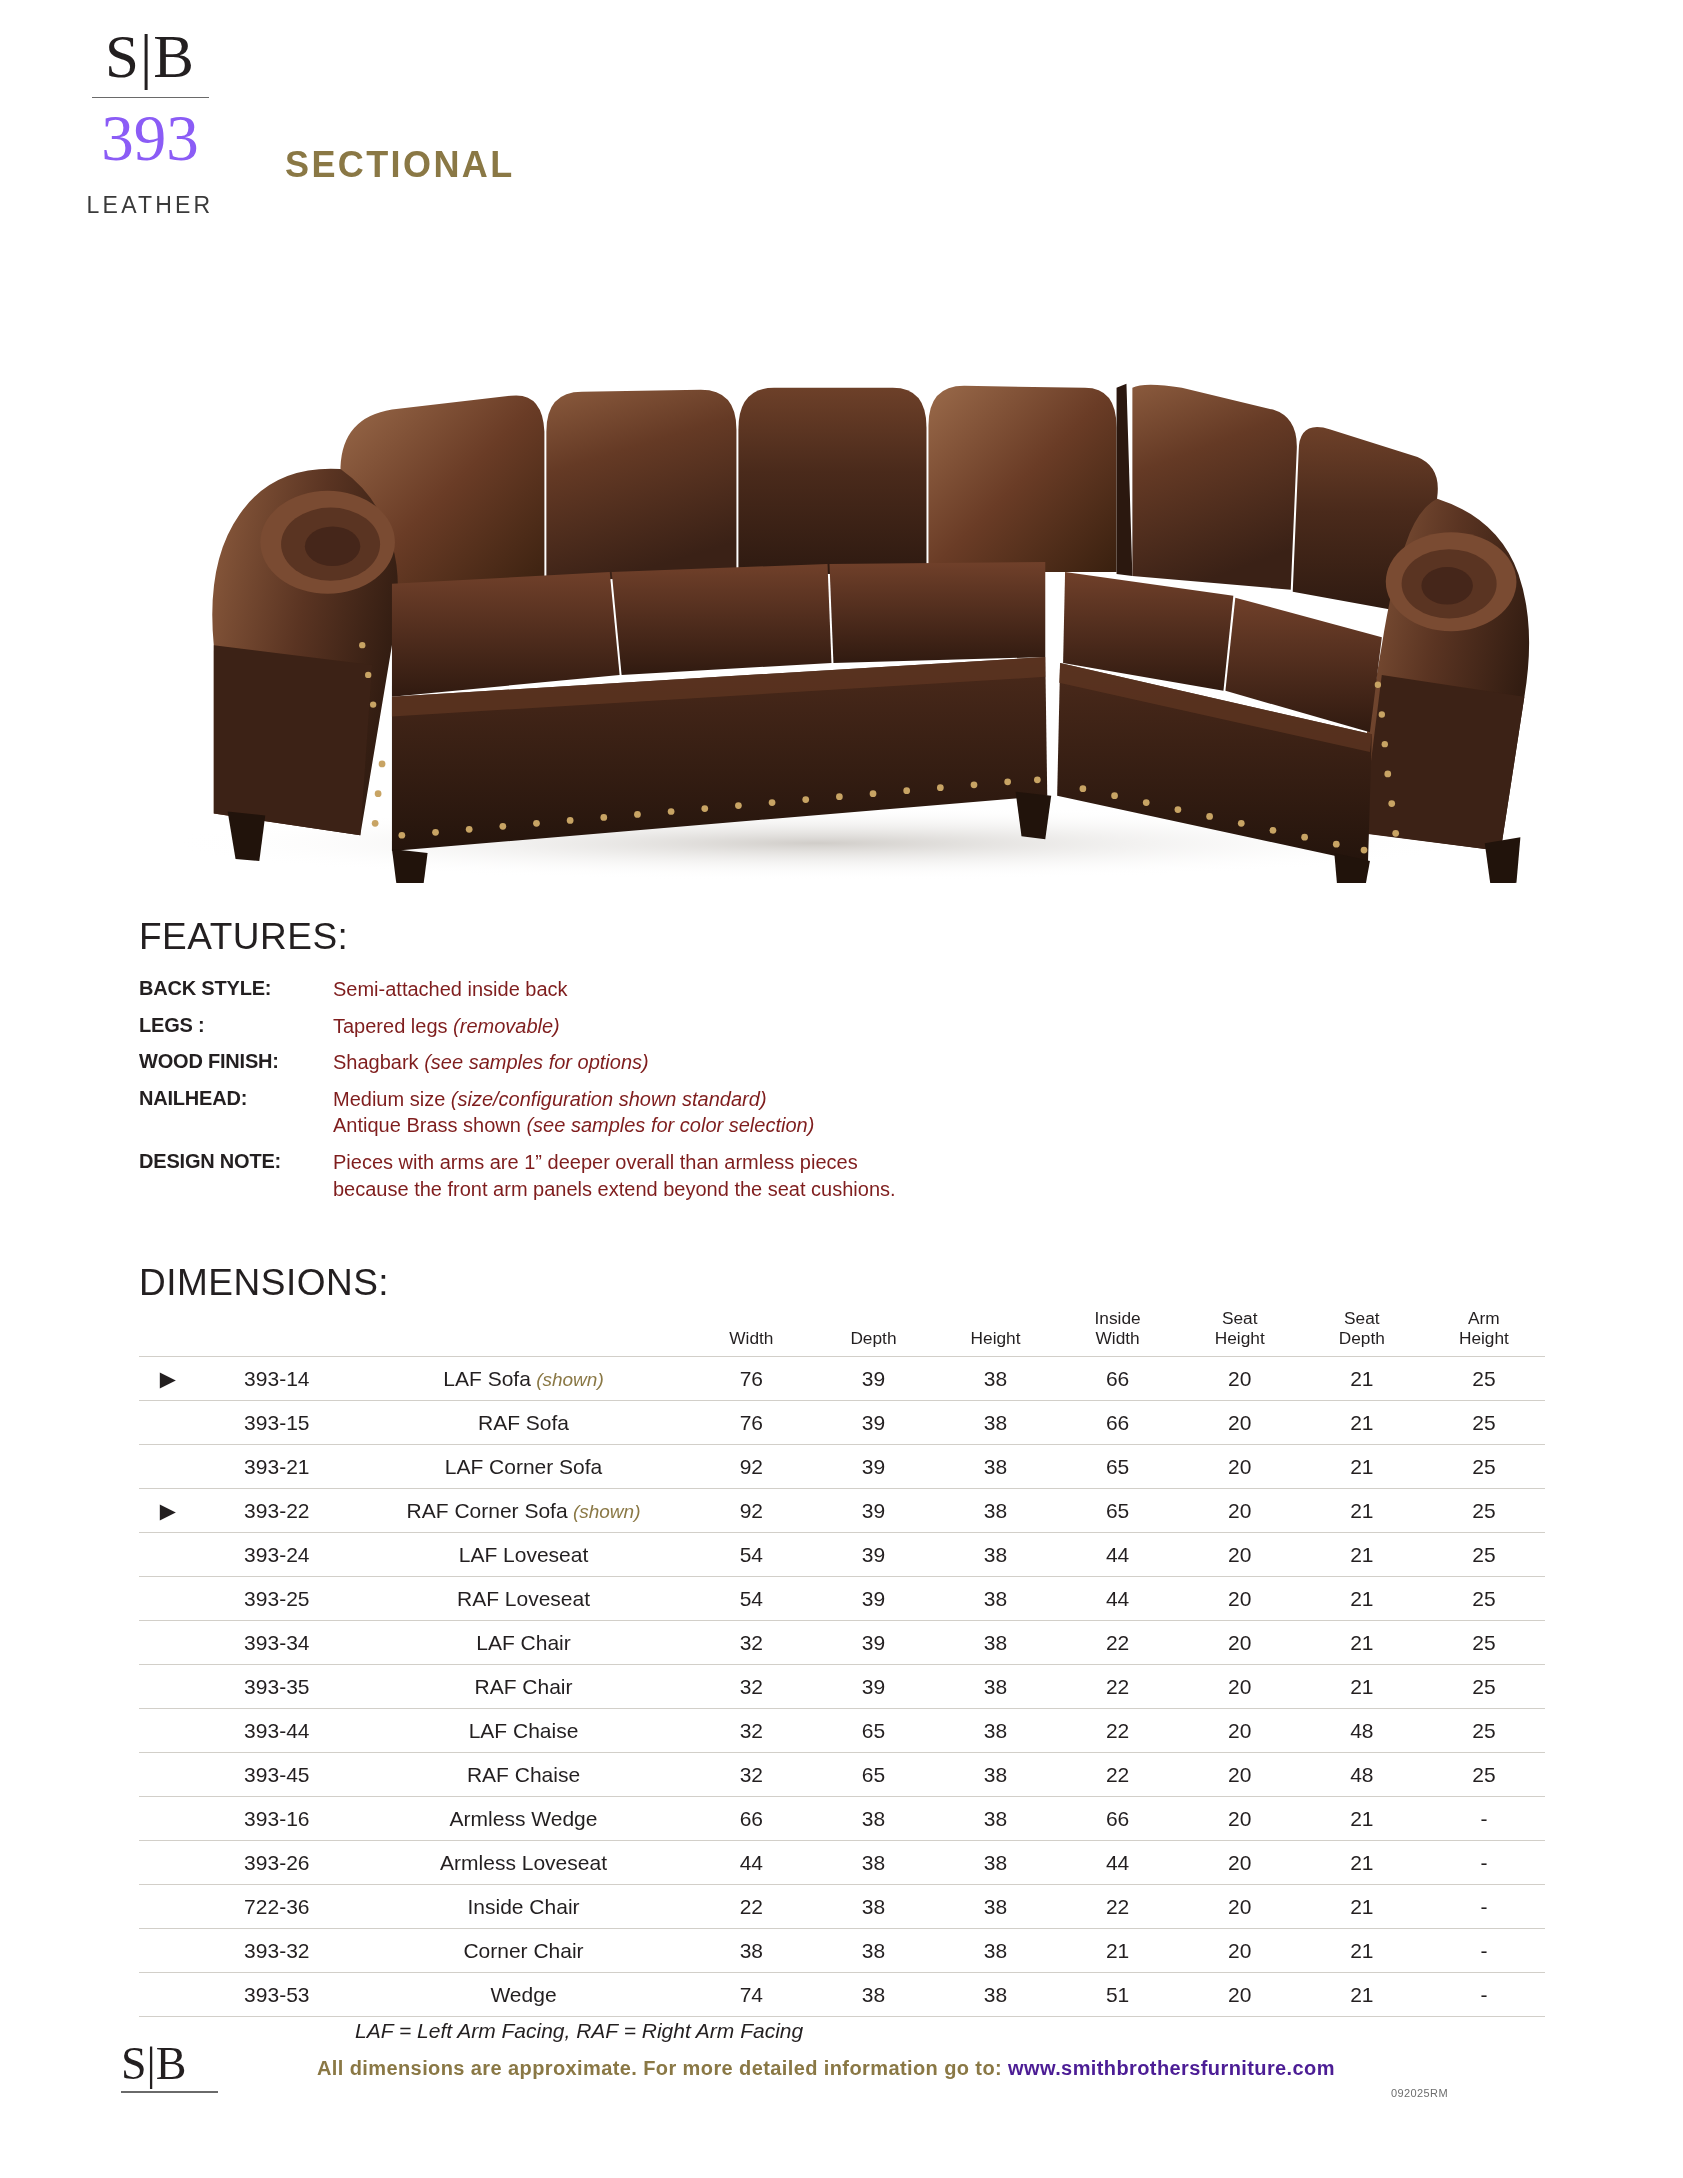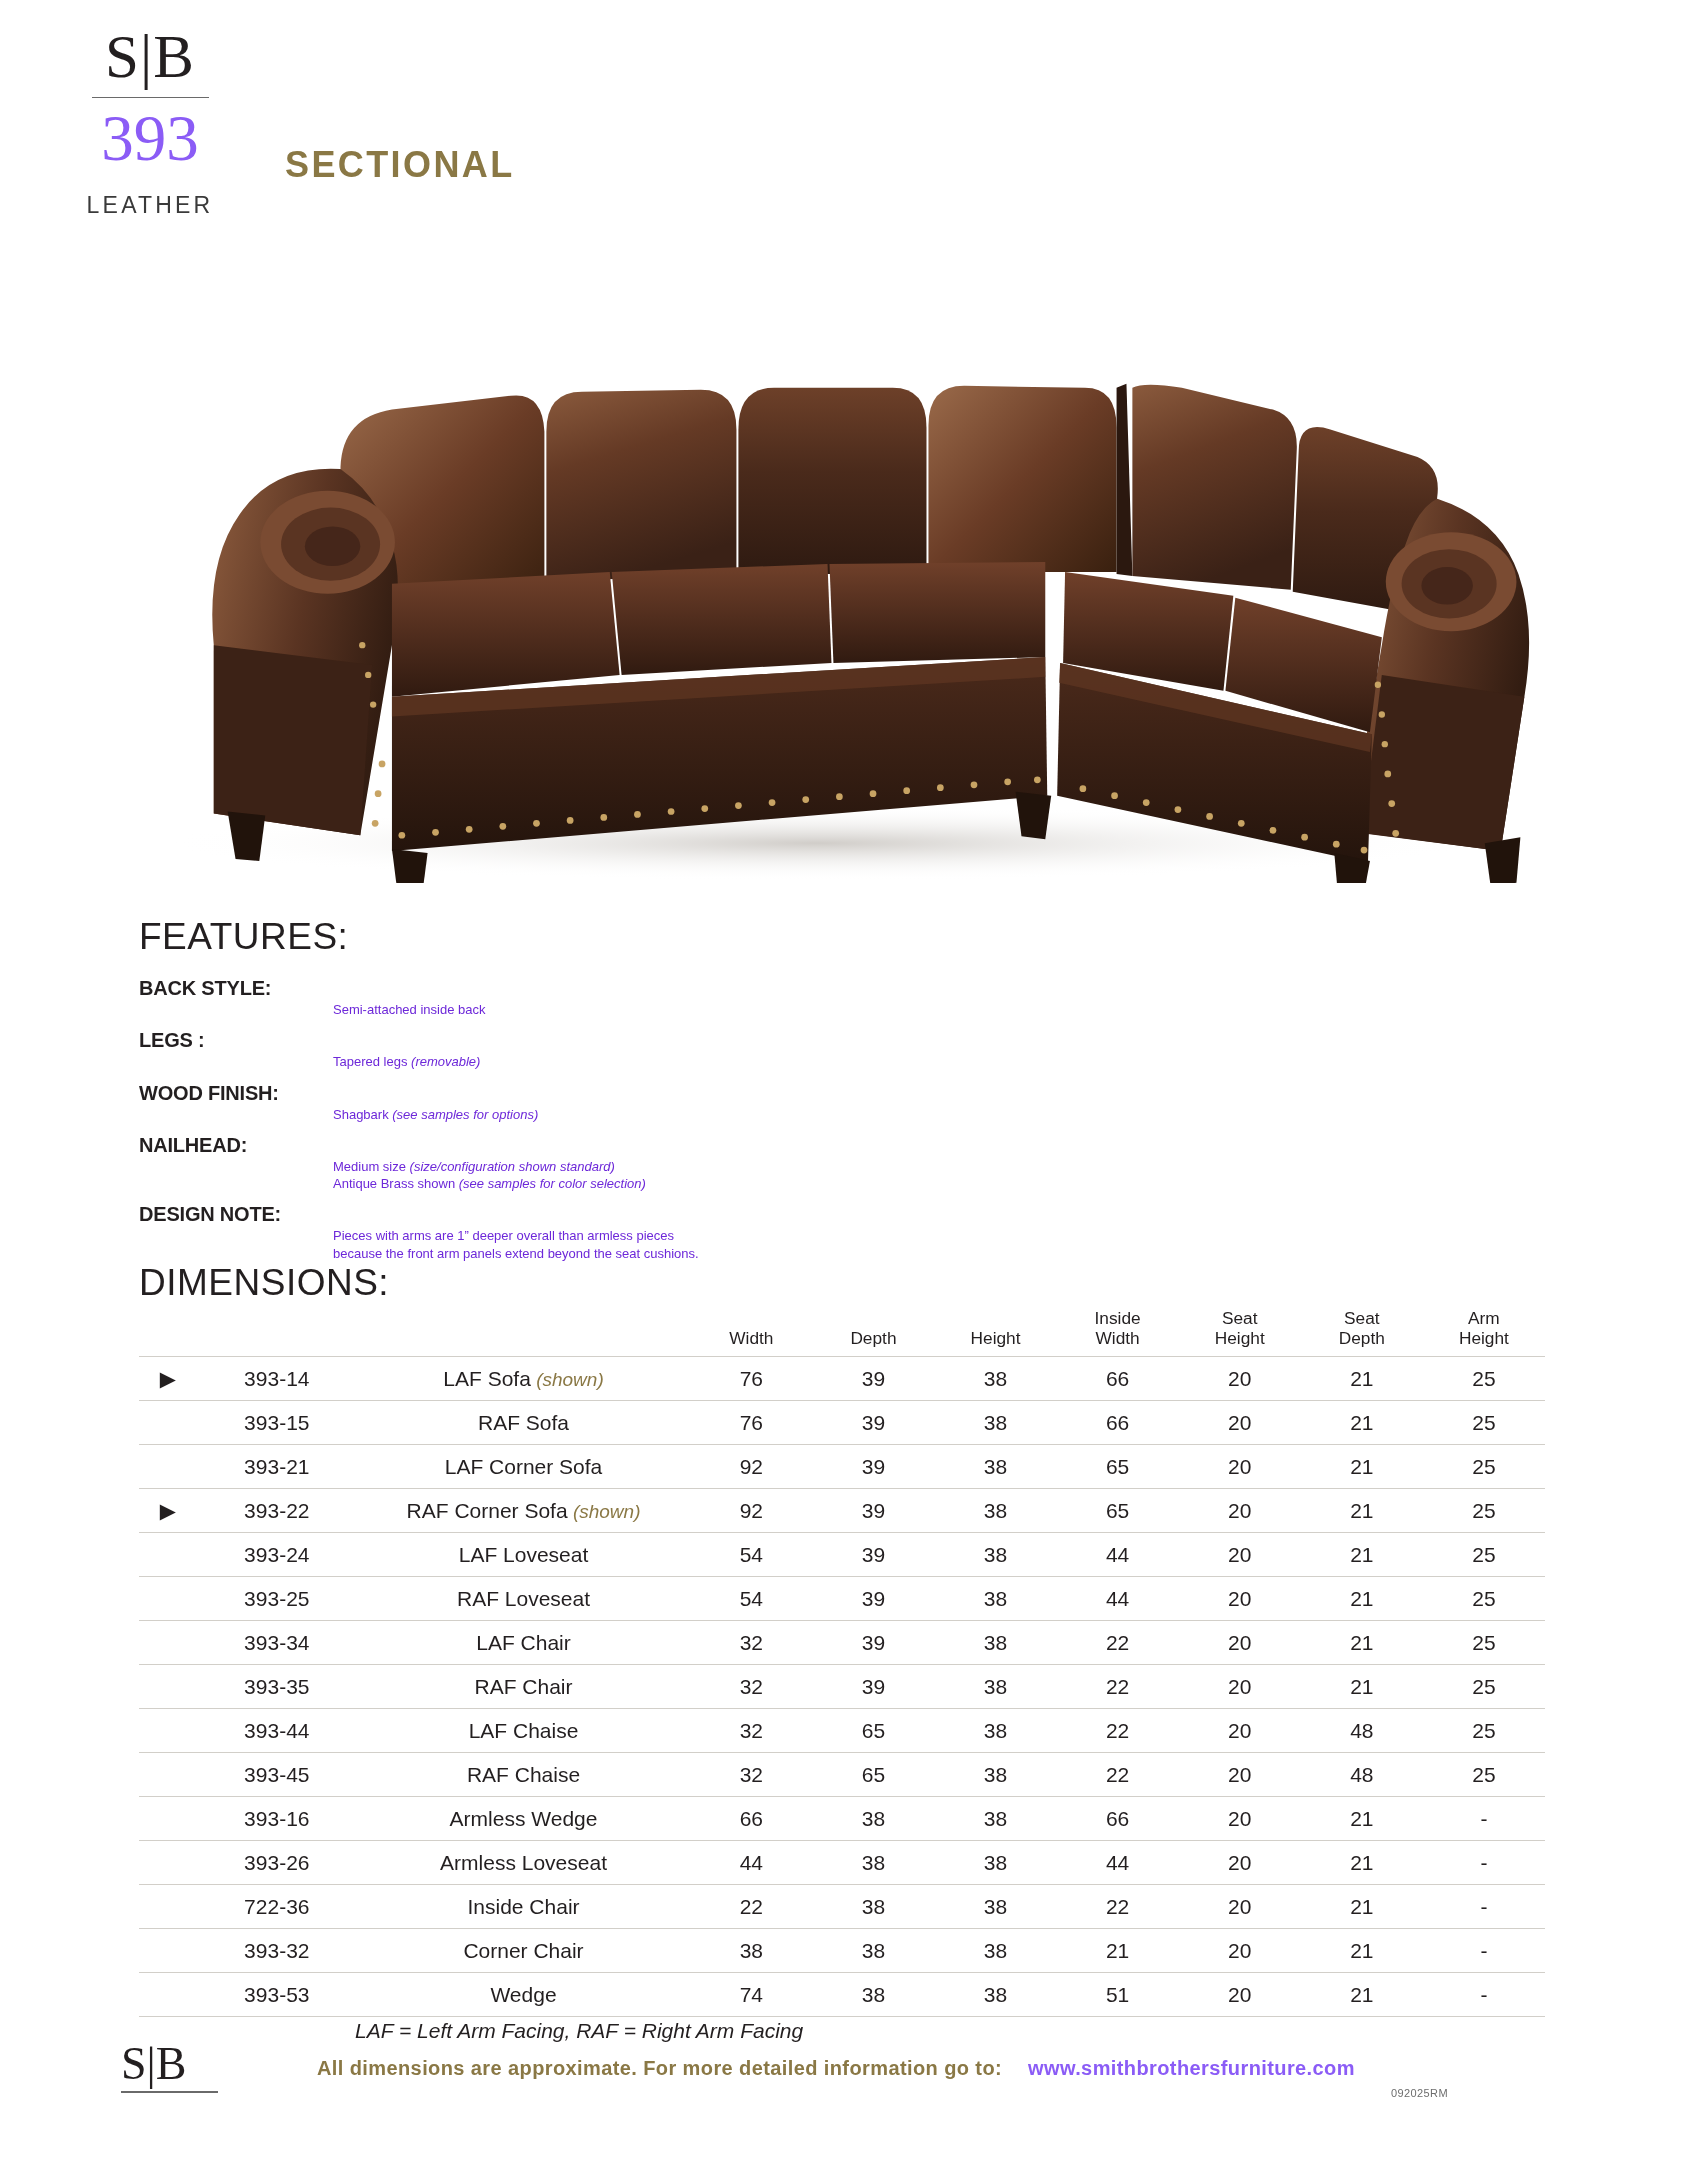--- a/index.html
+++ b/index.html
@@ -100,24 +100,23 @@
   .feat-label {
     width: 194px;
     flex: 0 0 194px;
     font-size: 20px;
     font-weight: 600;
     letter-spacing: -0.2px;
     color: #231f20;
     padding-top: 1px;
   }
   .feat-val {
-    font-size: 13px;
+    font-size: 20px;
     line-height: 1.33;
-    color: #6d28d9;
-    margin-top: 25px;
+    color: #7f1d1d;
   }
   .feat-val i { font-style: italic; }
 
   
   .dims {
     position: absolute;
     left: 139px;
     top: 1262px;
     width: 1406px;
   }
@@ -188,21 +187,21 @@
   }
   .footer-text {
     position: absolute;
     left: 317px;
     top: 2057px;
     font-size: 20px;
     letter-spacing: 0.4px;
     color: #8a7845;
     font-weight: 600;
   }
-  .footer-text .url { color: #8b5cf6; font-weight: 700; margin-left: 20px; }
+  .footer-text .url { color: #4c1d95; font-weight: 700; }
   .footer-code {
     position: absolute;
     left: 1391px;
     top: 2087px;
     font-size: 11px;
     color: #6d6d6d;
     letter-spacing: 0.4px;
   }
 </style>
 </head>

